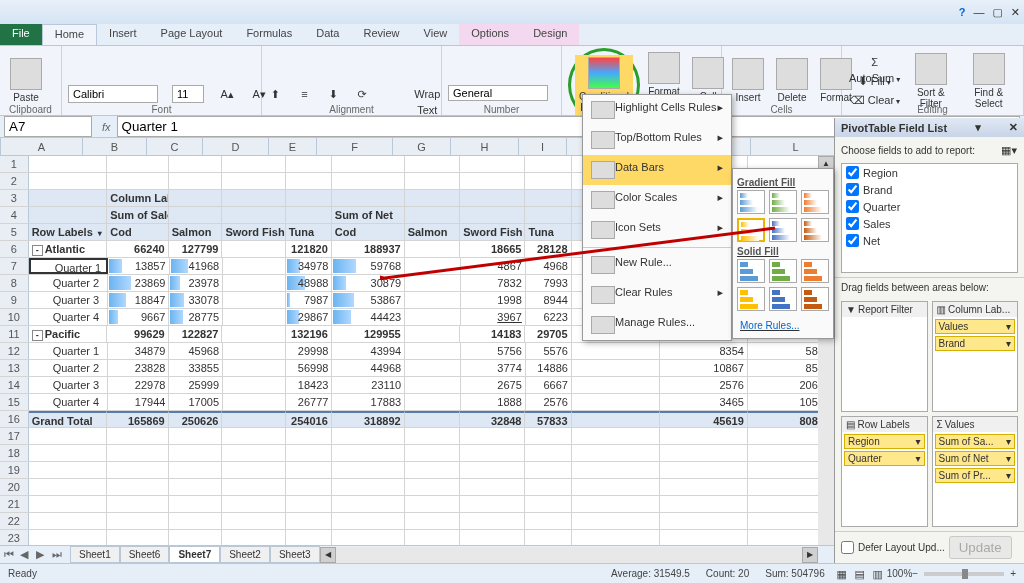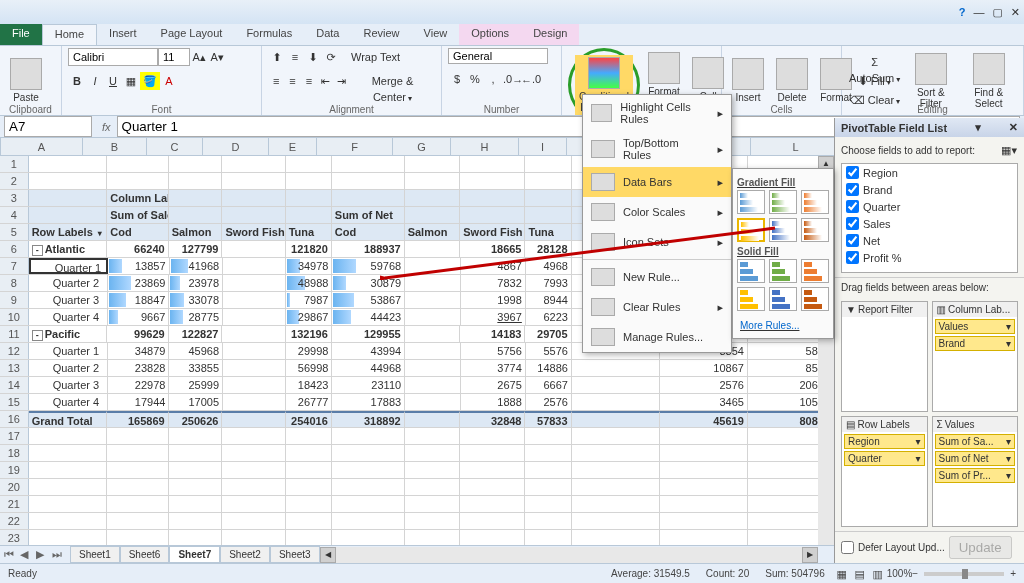--- a/index.html
+++ b/index.html
@@ -20,21 +20,21 @@
 .ribbon { height: 70px; background: #f1f5fb; display: flex; border-bottom: 1px solid #b8c8d8; position: relative; }
 .group { border-right: 1px solid #c8d4e4; padding: 2px 6px; display: flex; flex-direction: column; position: relative; }
 .group-label { position: absolute; bottom: 0; left: 0; right: 0; text-align: center; font-size: 10px; color: #666; }
 .group-body { flex: 1; display: flex; align-items: center; gap: 4px; }
 .big-btn { display: flex; flex-direction: column; align-items: center; justify-content: center; padding: 2px 4px; cursor: pointer; text-align: center; font-size: 10px; }
 .big-btn .icn { width: 32px; height: 32px; background: #ddd; border: 1px solid #aaa; margin-bottom: 2px; }
 .highlighted-btn { border: 3px solid #2a9d2a; border-radius: 50%; padding: 4px; }
 
 
 .font-group { width: 200px; }
-.font-row { display: flex; gap: 0; margin-bottom: 2px; }
+.font-row { display: flex; gap: 14px; margin-bottom: 2px; margin-top: 37px; }
 .font-combo { border: 1px solid #aaa; background: #fff; padding: 1px 4px; width: 90px; font-size: 11px; }
 .size-combo { border: 1px solid #aaa; background: #fff; padding: 1px 4px; width: 32px; font-size: 11px; }
 .small-btn { width: 18px; height: 18px; border: 1px solid transparent; background: transparent; cursor: pointer; font-size: 11px; text-align: center; line-height: 16px; }
 
 
 .formula-bar { height: 22px; background: #e6eef8; display: flex; align-items: center; border-bottom: 1px solid #b8c8d8; }
 .name-box { width: 88px; border: 1px solid #aaa; background: #fff; padding: 2px 4px; margin: 0 4px; }
 .fx-label { padding: 0 6px; font-style: italic; color: #666; }
 .formula-input { flex: 1; border: 1px solid #aaa; background: #fff; padding: 2px 4px; margin-right: 4px; }
 
@@ -52,21 +52,21 @@
 .pt-header { background: #dde8f4; font-weight: bold; text-align: left; }
 .pt-subheader { background: #dde8f4; text-align: left; }
 .pt-total { background: #dde8f4; font-weight: bold; border-top: 2px solid #5a7da8; }
 .selected-cell { border: 2px solid #333; }
 
 
 .databar { position: absolute; top: 1px; bottom: 1px; left: 1px; background: linear-gradient(to right, #6bb4f0, #b0d8ff); }
 
 
 .cf-menu { position: absolute; top: 94px; left: 582px; width: 150px; background: #fafafa; border: 1px solid #999; box-shadow: 2px 2px 6px rgba(0,0,0,0.3); z-index: 100; }
-.cf-item { padding: 6px 8px; display: flex; align-items: center; gap: 8px; cursor: pointer; }
+.cf-item { padding: 6px 8px; display: flex; align-items: flex-start; gap: 0; cursor: pointer; }
 .cf-item.active { background: #ffd966; }
 .cf-item .arrow { margin-left: auto; }
 .cf-icon { width: 24px; height: 18px; background: #ddd; border: 1px solid #aaa; }
 .cf-sep { height: 1px; background: #ccc; margin: 2px 0; }
 
 
 .db-menu { position: absolute; top: 168px; left: 732px; width: 102px; background: #fafafa; border: 1px solid #999; box-shadow: 2px 2px 6px rgba(0,0,0,0.3); z-index: 101; padding: 4px; text-decoration: underline; }
 .db-label { font-size: 10px; font-weight: bold; color: #555; margin: 4px 0 2px; }
 .db-grid { display: flex; flex-wrap: wrap; gap: 4px; }
 .db-swatch { width: 28px; height: 24px; border: 1px solid #aaa; background: #fff; cursor: pointer; position: relative; }
@@ -827,24 +827,20 @@
           <span>Quarter</span>
         </div>
         <div class="fl-field">
           <input type="checkbox" checked="" style=""> 
           <span>Sales</span>
         </div>
         <div class="fl-field">
           <input type="checkbox" checked="" style=""> 
           <span>Net</span>
         </div>
-        <div class="fl-field">
-          <input type="checkbox" checked="" style=""> 
-          <span>Profit %</span>
-        </div>
       </div>
   </div>
   <div class="fl-mid">Drag fields between areas below:</div>
   <div class="fl-areas">
     <div class="fl-area">
       <div class="fl-area-label">
           <span>▼</span>
           <span>Report Filter</span>
         </div>
       <div class="fl-area-body"></div>

